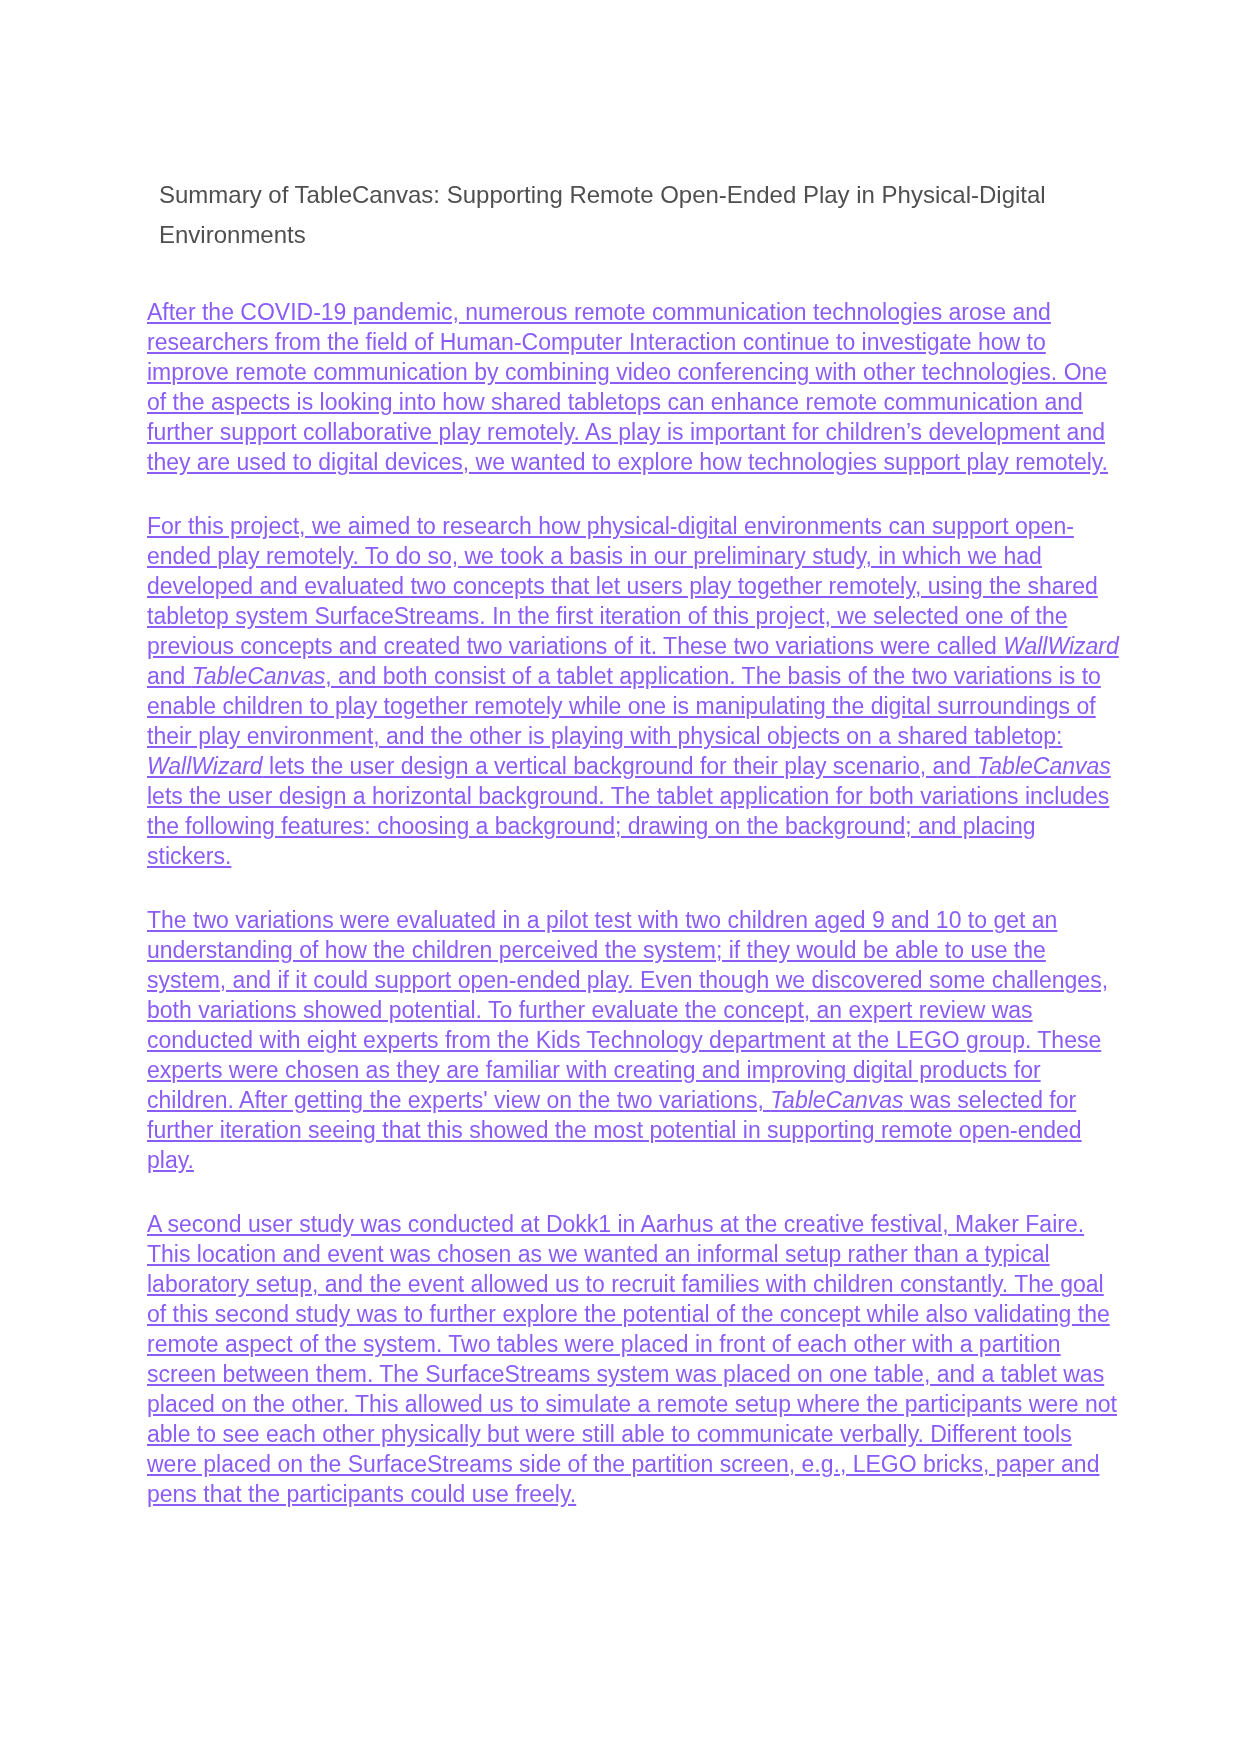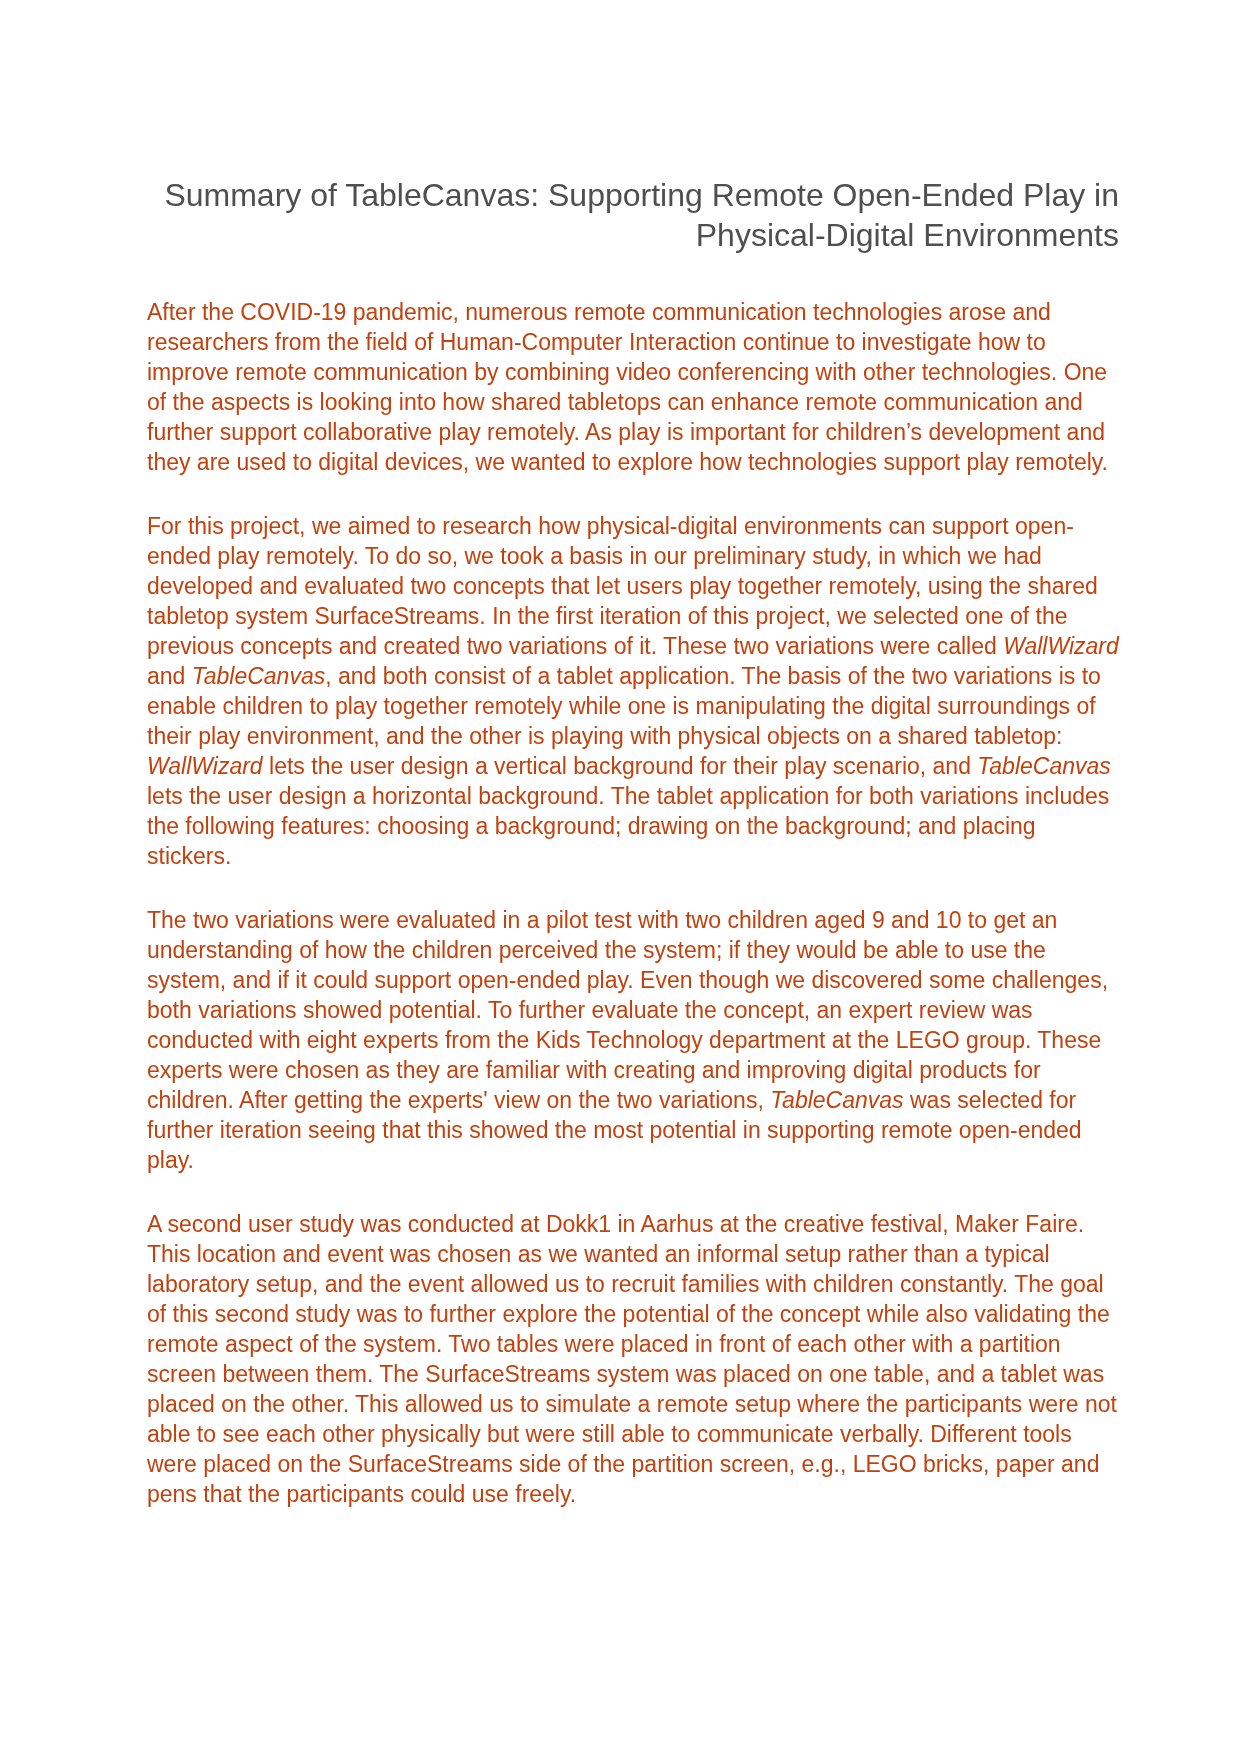--- a/index.html
+++ b/index.html
@@ -15,43 +15,42 @@
     -webkit-font-smoothing: antialiased;
   }
   .page {
     box-sizing: border-box;
     width: 1242px;
     height: 1755px;
     padding: 175px 123px 0 147px;
     background: #ffffff;
   }
   .doc-title {
-    font-size: 32px;
+    font-size: 24px;
     line-height: 40px;
     font-weight: 400;
     letter-spacing: 0;
-    margin: 0 0 42px 0;
-    text-align: right;
+    margin: 0 0 42px 12px;
   }
   .doc-body {
     font-size: 23px;
     line-height: 30px;
     letter-spacing: 0;
   }
   .doc-paragraph {
     margin: 0 0 34px 0;
   }
   .italic {
     font-style: italic;
   }
 </style>
 </head>
 <body>
 
 <div class="page" style="background: rgb(255, 255, 255);">
   <h1 class="doc-title" style="color: rgb(79, 79, 79);">Summary of TableCanvas: Supporting Remote Open-Ended Play in Physical-Digital Environments</h1>
-  <div class="doc-body" style="color: #c2410c;">
+  <div class="doc-body" style="color: #8b5cf6; text-decoration: underline;">
       <p class="doc-paragraph"><span>After the COVID-19 pandemic, numerous remote communication technologies arose and researchers from the field of Human-Computer Interaction continue to investigate how to improve remote communication by combining video conferencing with other technologies. One of the aspects is looking into how shared tabletops can enhance remote communication and further support collaborative play remotely. As play is important for children’s development and they are used to digital devices, we wanted to explore how technologies support play remotely.</span></p>
       <p class="doc-paragraph"><span>For this project, we aimed to research how physical-digital environments can support open-ended play remotely. To do so, we took a basis in our preliminary study, in which we had developed and evaluated two concepts that let users play together remotely, using the shared tabletop system SurfaceStreams. In the first iteration of this project, we selected one of the previous concepts and created two variations of it. These two variations were called </span><span class="italic">WallWizard</span><span> and </span><span class="italic">TableCanvas</span><span>, and both consist of a tablet application. The basis of the two variations is to enable children to play together remotely while one is manipulating the digital surroundings of their play environment, and the other is playing with physical objects on a shared tabletop: </span><span class="italic">WallWizard</span><span> lets the user design a vertical background for their play scenario, and </span><span class="italic">TableCanvas</span><span> lets the user design a horizontal background. The tablet application for both variations includes the following features: choosing a background; drawing on the background; and placing stickers.</span></p>
       <p class="doc-paragraph"><span>The two variations were evaluated in a pilot test with two children aged 9 and 10 to get an understanding of how the children perceived the system; if they would be able to use the system, and if it could support open-ended play. Even though we discovered some challenges, both variations showed potential. To further evaluate the concept, an expert review was conducted with eight experts from the Kids Technology department at the LEGO group. These experts were chosen as they are familiar with creating and improving digital products for children. After getting the experts' view on the two variations, </span><span class="italic">TableCanvas</span><span> was selected for further iteration seeing that this showed the most potential in supporting remote open-ended play.</span></p>
       <p class="doc-paragraph"><span>A second user study was conducted at Dokk1 in Aarhus at the creative festival, Maker Faire. This location and event was chosen as we wanted an informal setup rather than a typical laboratory setup, and the event allowed us to recruit families with children constantly. The goal of this second study was to further explore the potential of the concept while also validating the remote aspect of the system. Two tables were placed in front of each other with a partition screen between them. The SurfaceStreams system was placed on one table, and a tablet was placed on the other. This allowed us to simulate a remote setup where the participants were not able to see each other physically but were still able to communicate verbally. Different tools were placed on the SurfaceStreams side of the partition screen, e.g., LEGO bricks, paper and pens that the participants could use freely.</span></p>
     </div>
 </div>
 
 </body></html>

